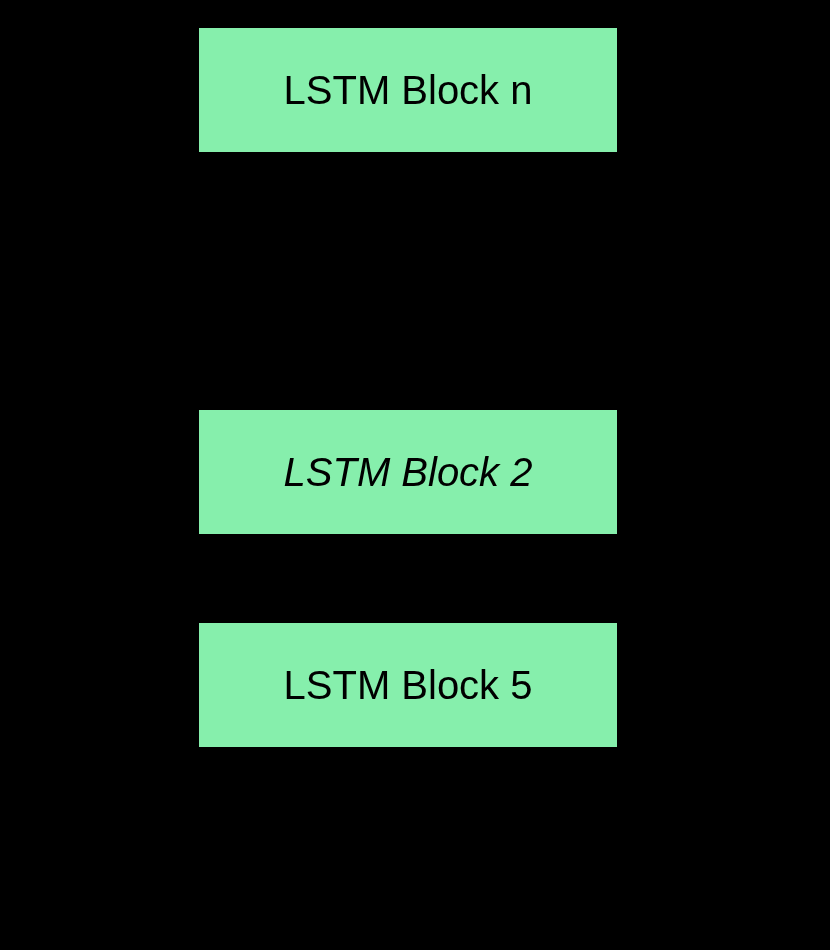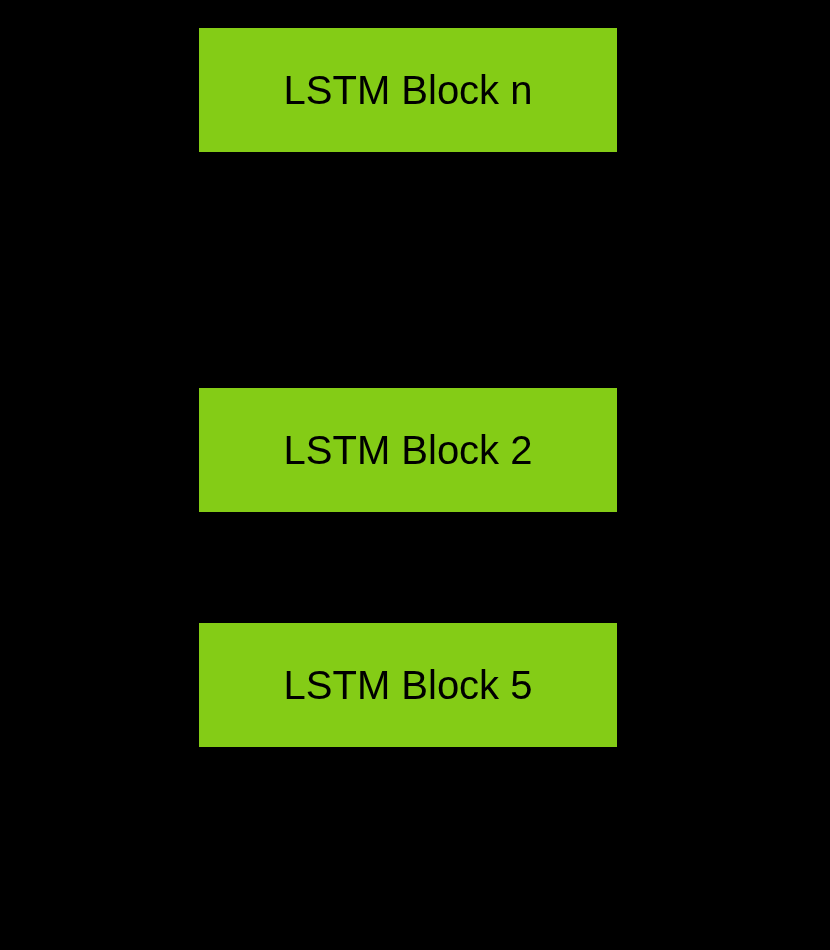--- a/index.html
+++ b/index.html
@@ -17,29 +17,29 @@
     position: relative;
     width: 830px;
     height: 950px;
     background: #000000;
   }
   .block {
     position: absolute;
     left: 198px;
     width: 420px;
     height: 126px;
-    background: #84cc16;
+    background: #86efac;
     border: 1px solid #000000;
     box-sizing: border-box;
     display: flex;
     align-items: center;
     justify-content: center;
   }
   .block-n { top: 27px; }
-  .block-2 { top: 387px; }
+  .block-2 { top: 409px; font-style: italic; }
   .block-1 { top: 622px; }
   .block-label {
     color: #000000;
     font-size: 40px;
     line-height: 1;
     white-space: nowrap;
     text-align: center;
   }
 </style>
 </head>

